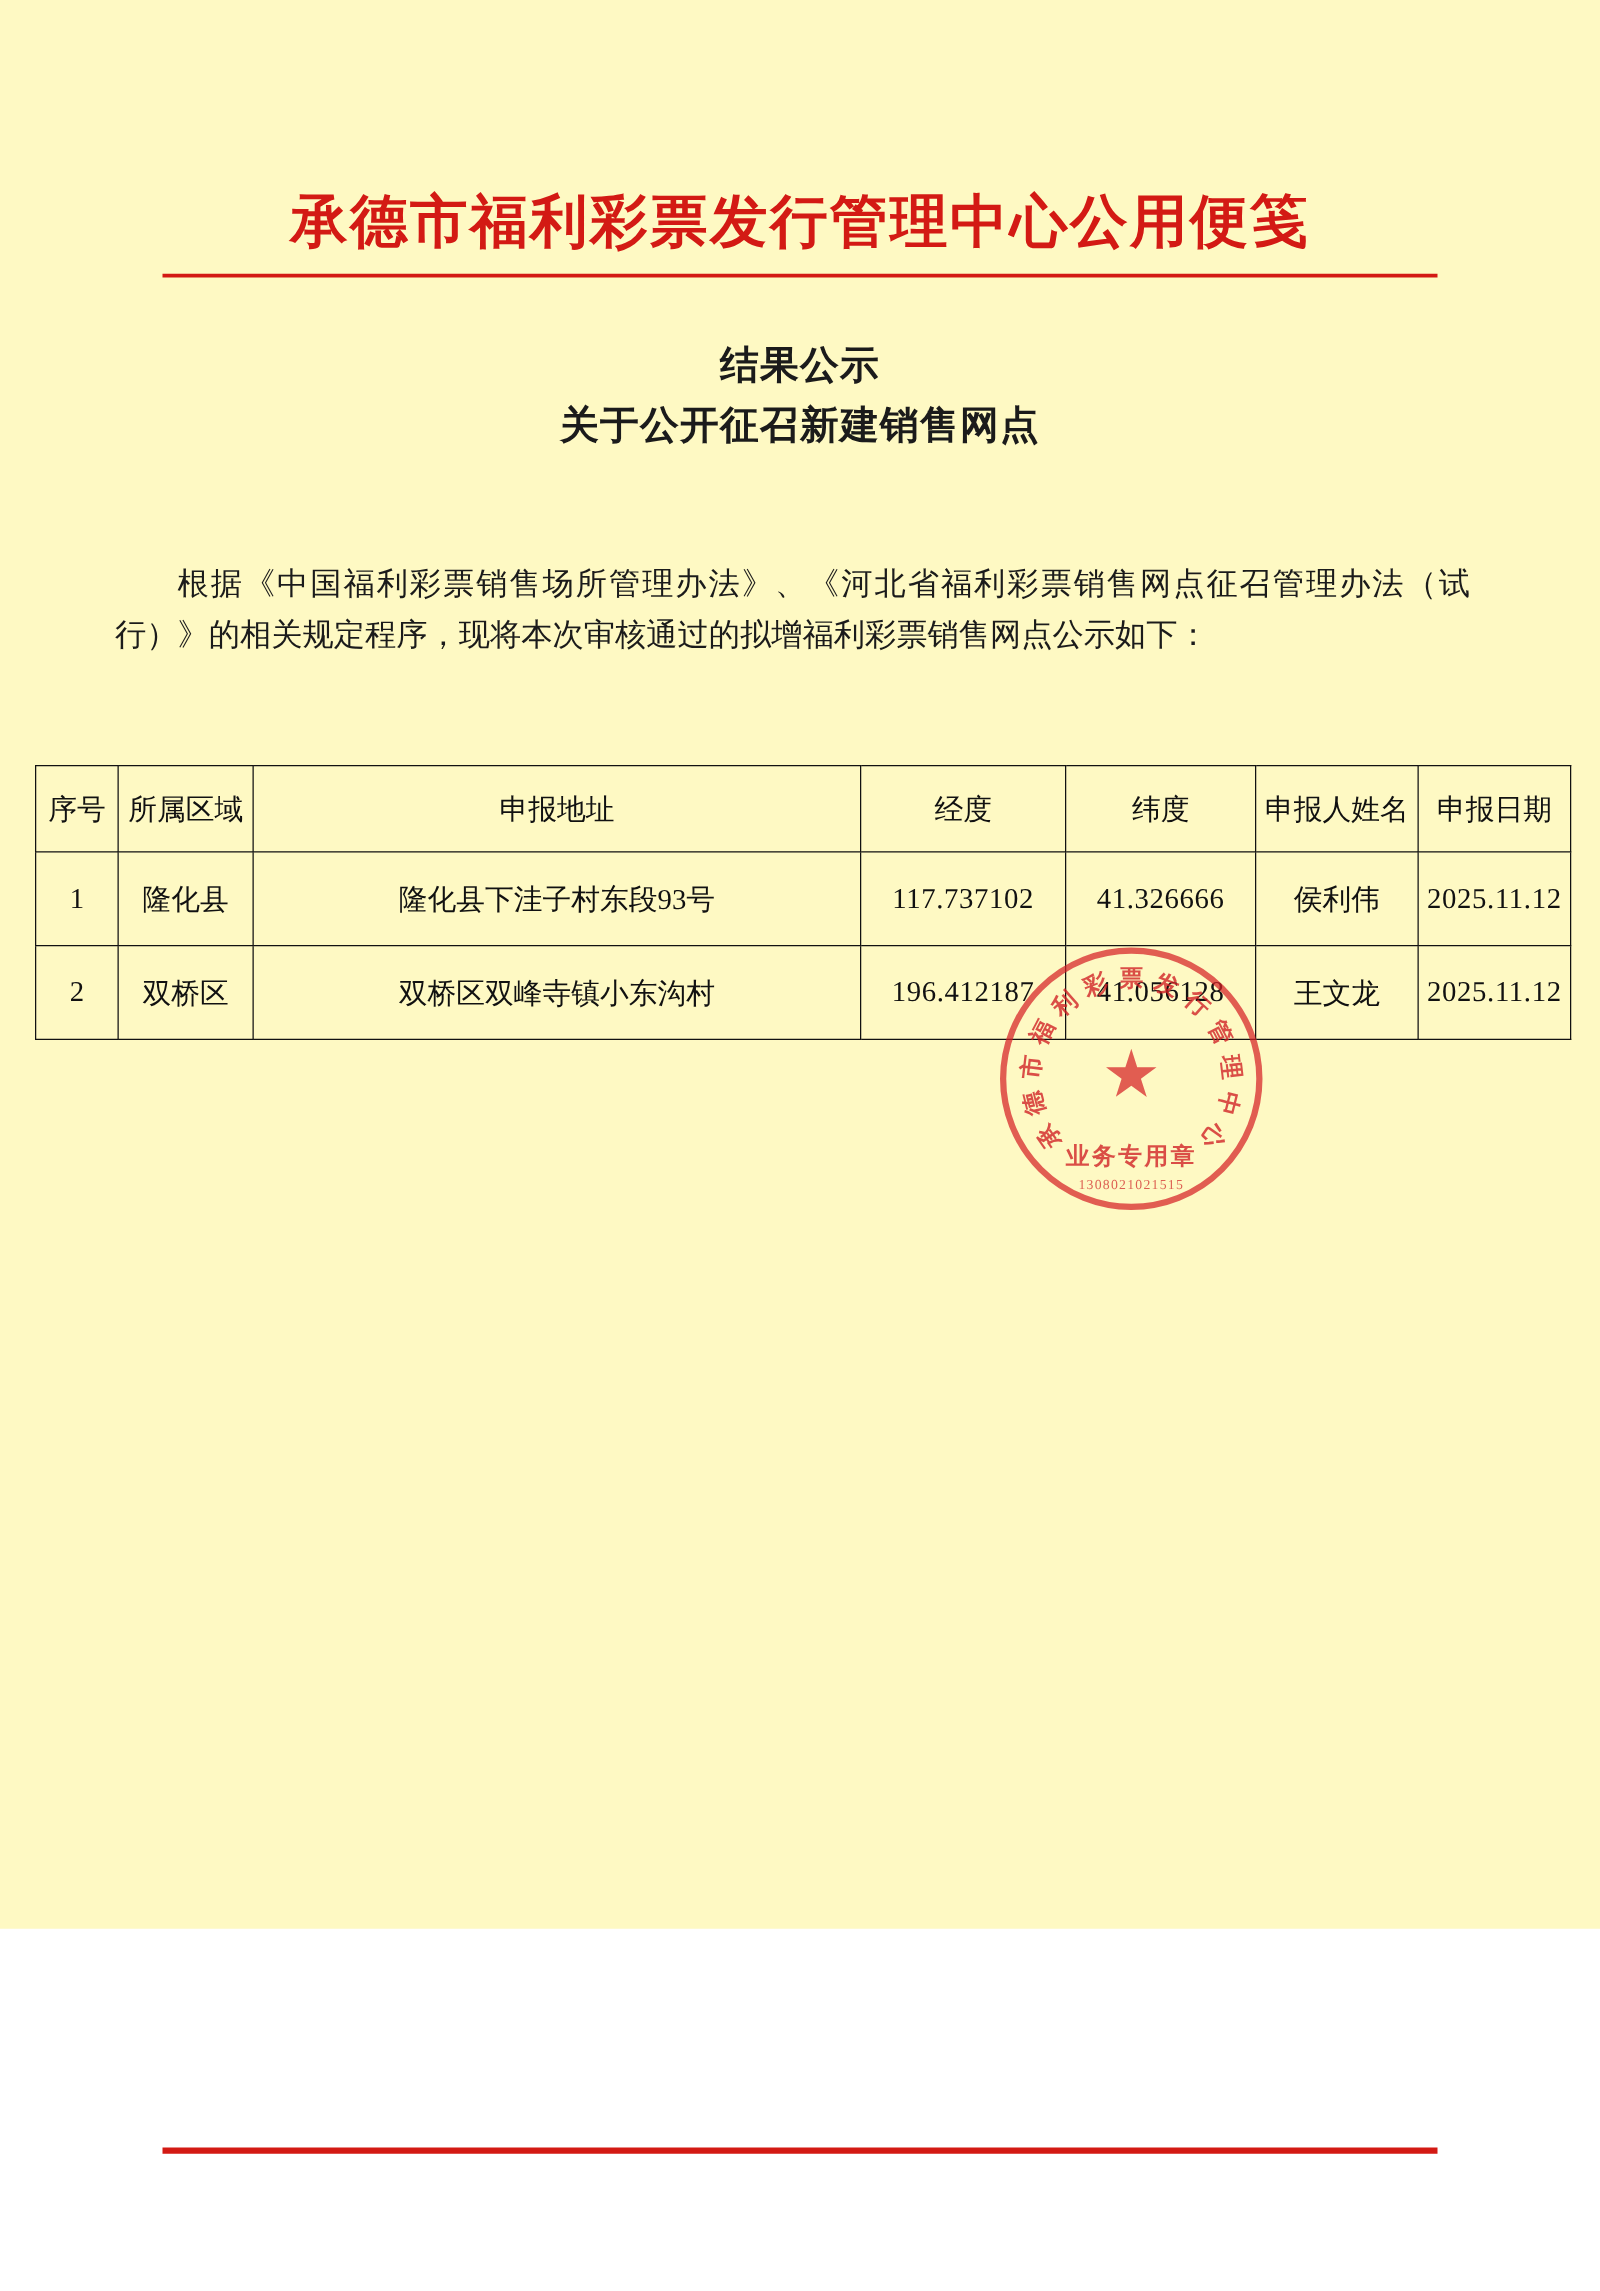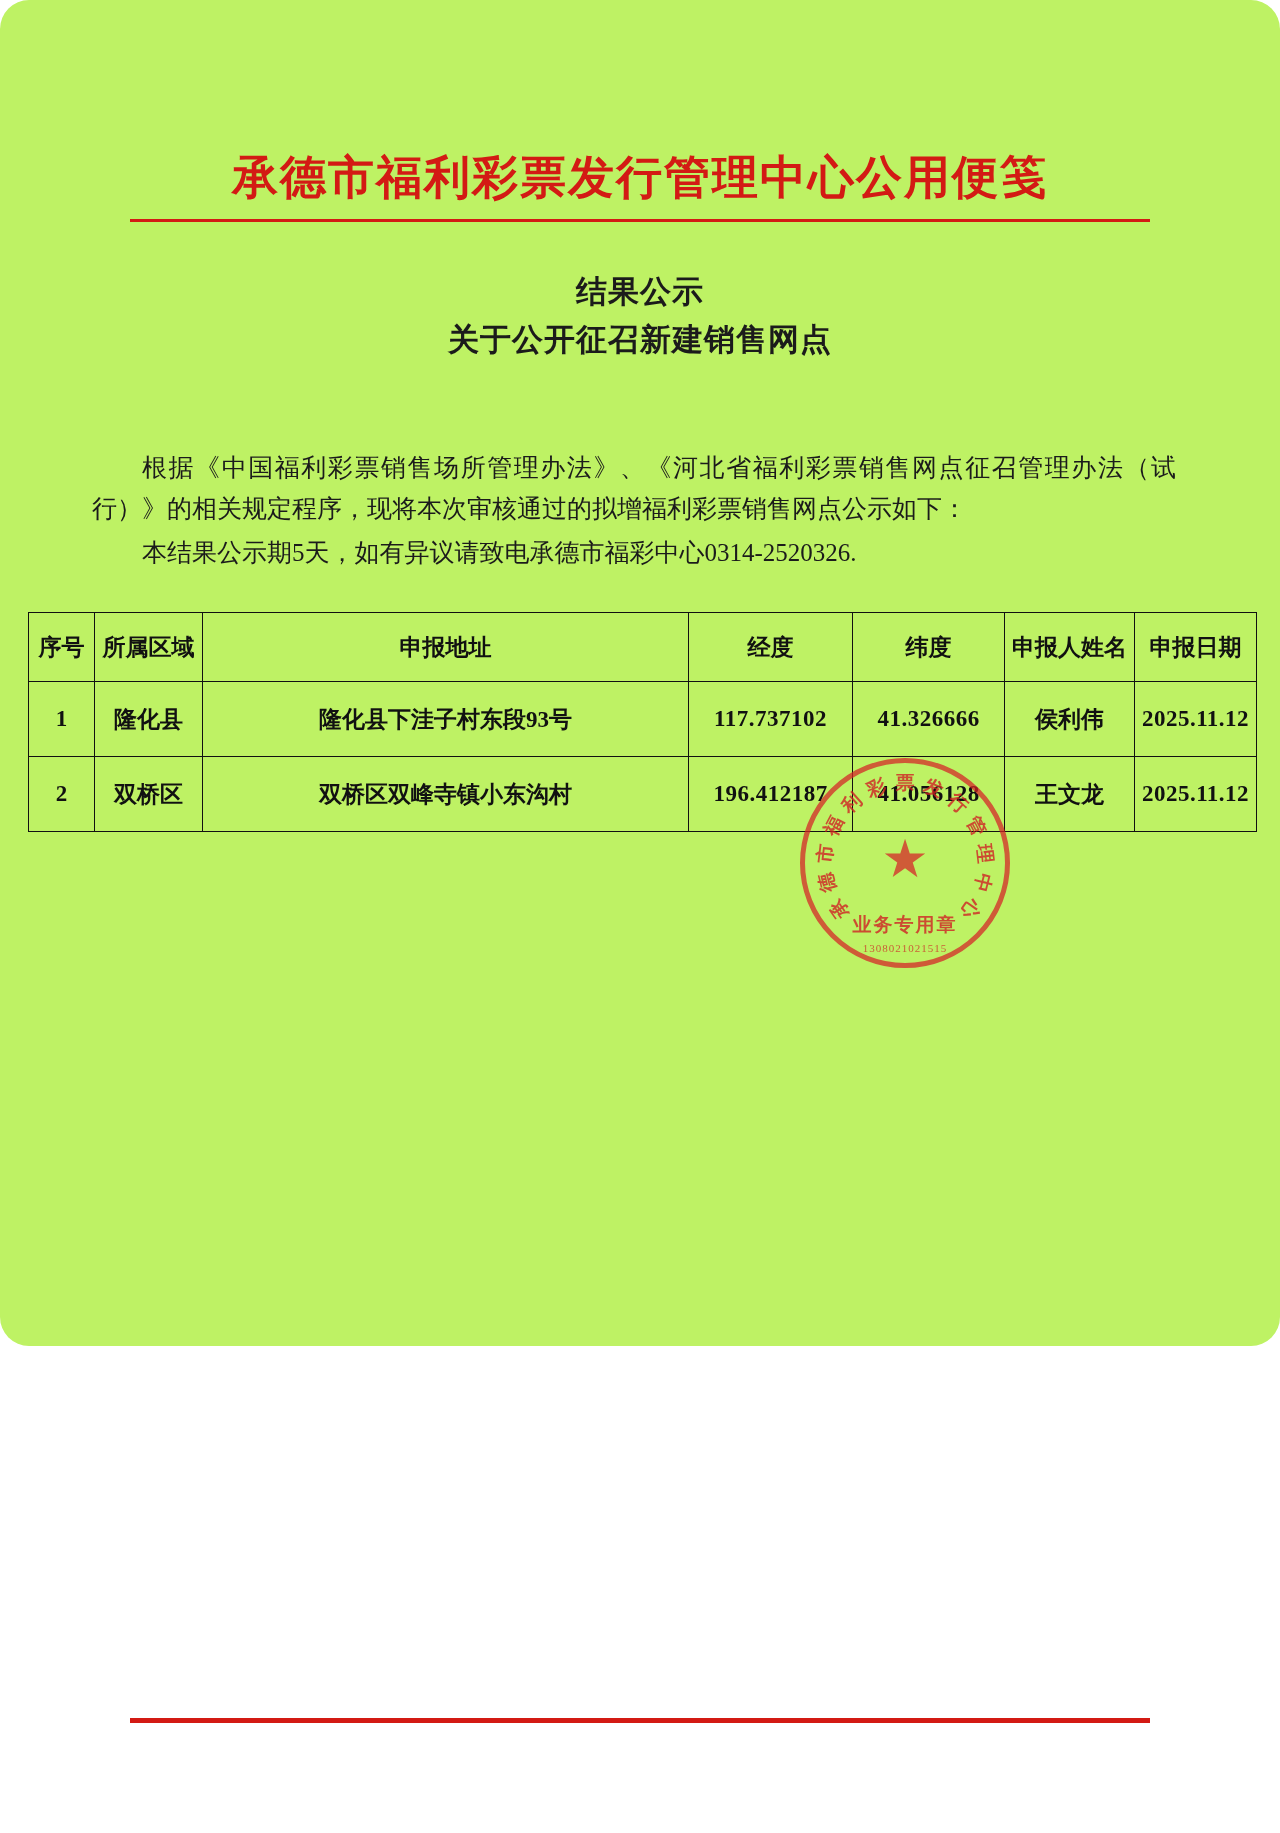--- a/index.html
+++ b/index.html
@@ -14,23 +14,22 @@
     font-family: "Liberation Serif", "DejaVu Serif", serif;
     color: #111;
     overflow: hidden;
   }
 
   .page {
     position: absolute;
     left: 0;
     top: 0;
     width: 1280px;
-    height: 1346px;
-    background: #bef264;
-    border-radius: 29px;
+    height: 1543px;
+    background: #fef9c3;
   }
 
   
   .masthead {
     position: absolute;
     left: 0;
     right: 0;
     top: 150px;
     text-align: center;
   }
@@ -91,21 +90,21 @@
     table-layout: fixed;
     font-size: 23px;
     color: #111;
   }
   table.notice th,
   table.notice td {
     border: 1.5px solid #111;
     text-align: center;
     vertical-align: middle;
     padding: 0 4px;
-    font-weight: bold;
+    font-weight: normal;
   }
   table.notice thead th {
     height: 68px;
   }
   table.notice tbody td {
     height: 74px;
   }
   .col-no      { width: 66px; }
   .col-area    { width: 108px; }
   .col-addr    { width: 486px; }
@@ -210,21 +209,20 @@
     <div class="masthead-rule"></div>
   </div>
 
   <div class="doc-title">
     <div>结果公示</div>
     <div>关于公开征召新建销售网点</div>
   </div>
 
   <div class="body-text">
     <p>根据《中国福利彩票销售场所管理办法》、《河北省福利彩票销售网点征召管理办法（试行）》的相关规定程序，现将本次审核通过的拟增福利彩票销售网点公示如下：</p>
-    <p>本结果公示期5天，如有异议请致电承德市福彩中心0314-2520326.</p>
   </div>
 
   <div class="table-wrap">
     <table class="notice">
       <colgroup>
         <col class="col-no">
         <col class="col-area">
         <col class="col-addr">
         <col class="col-lng">
         <col class="col-lat">

